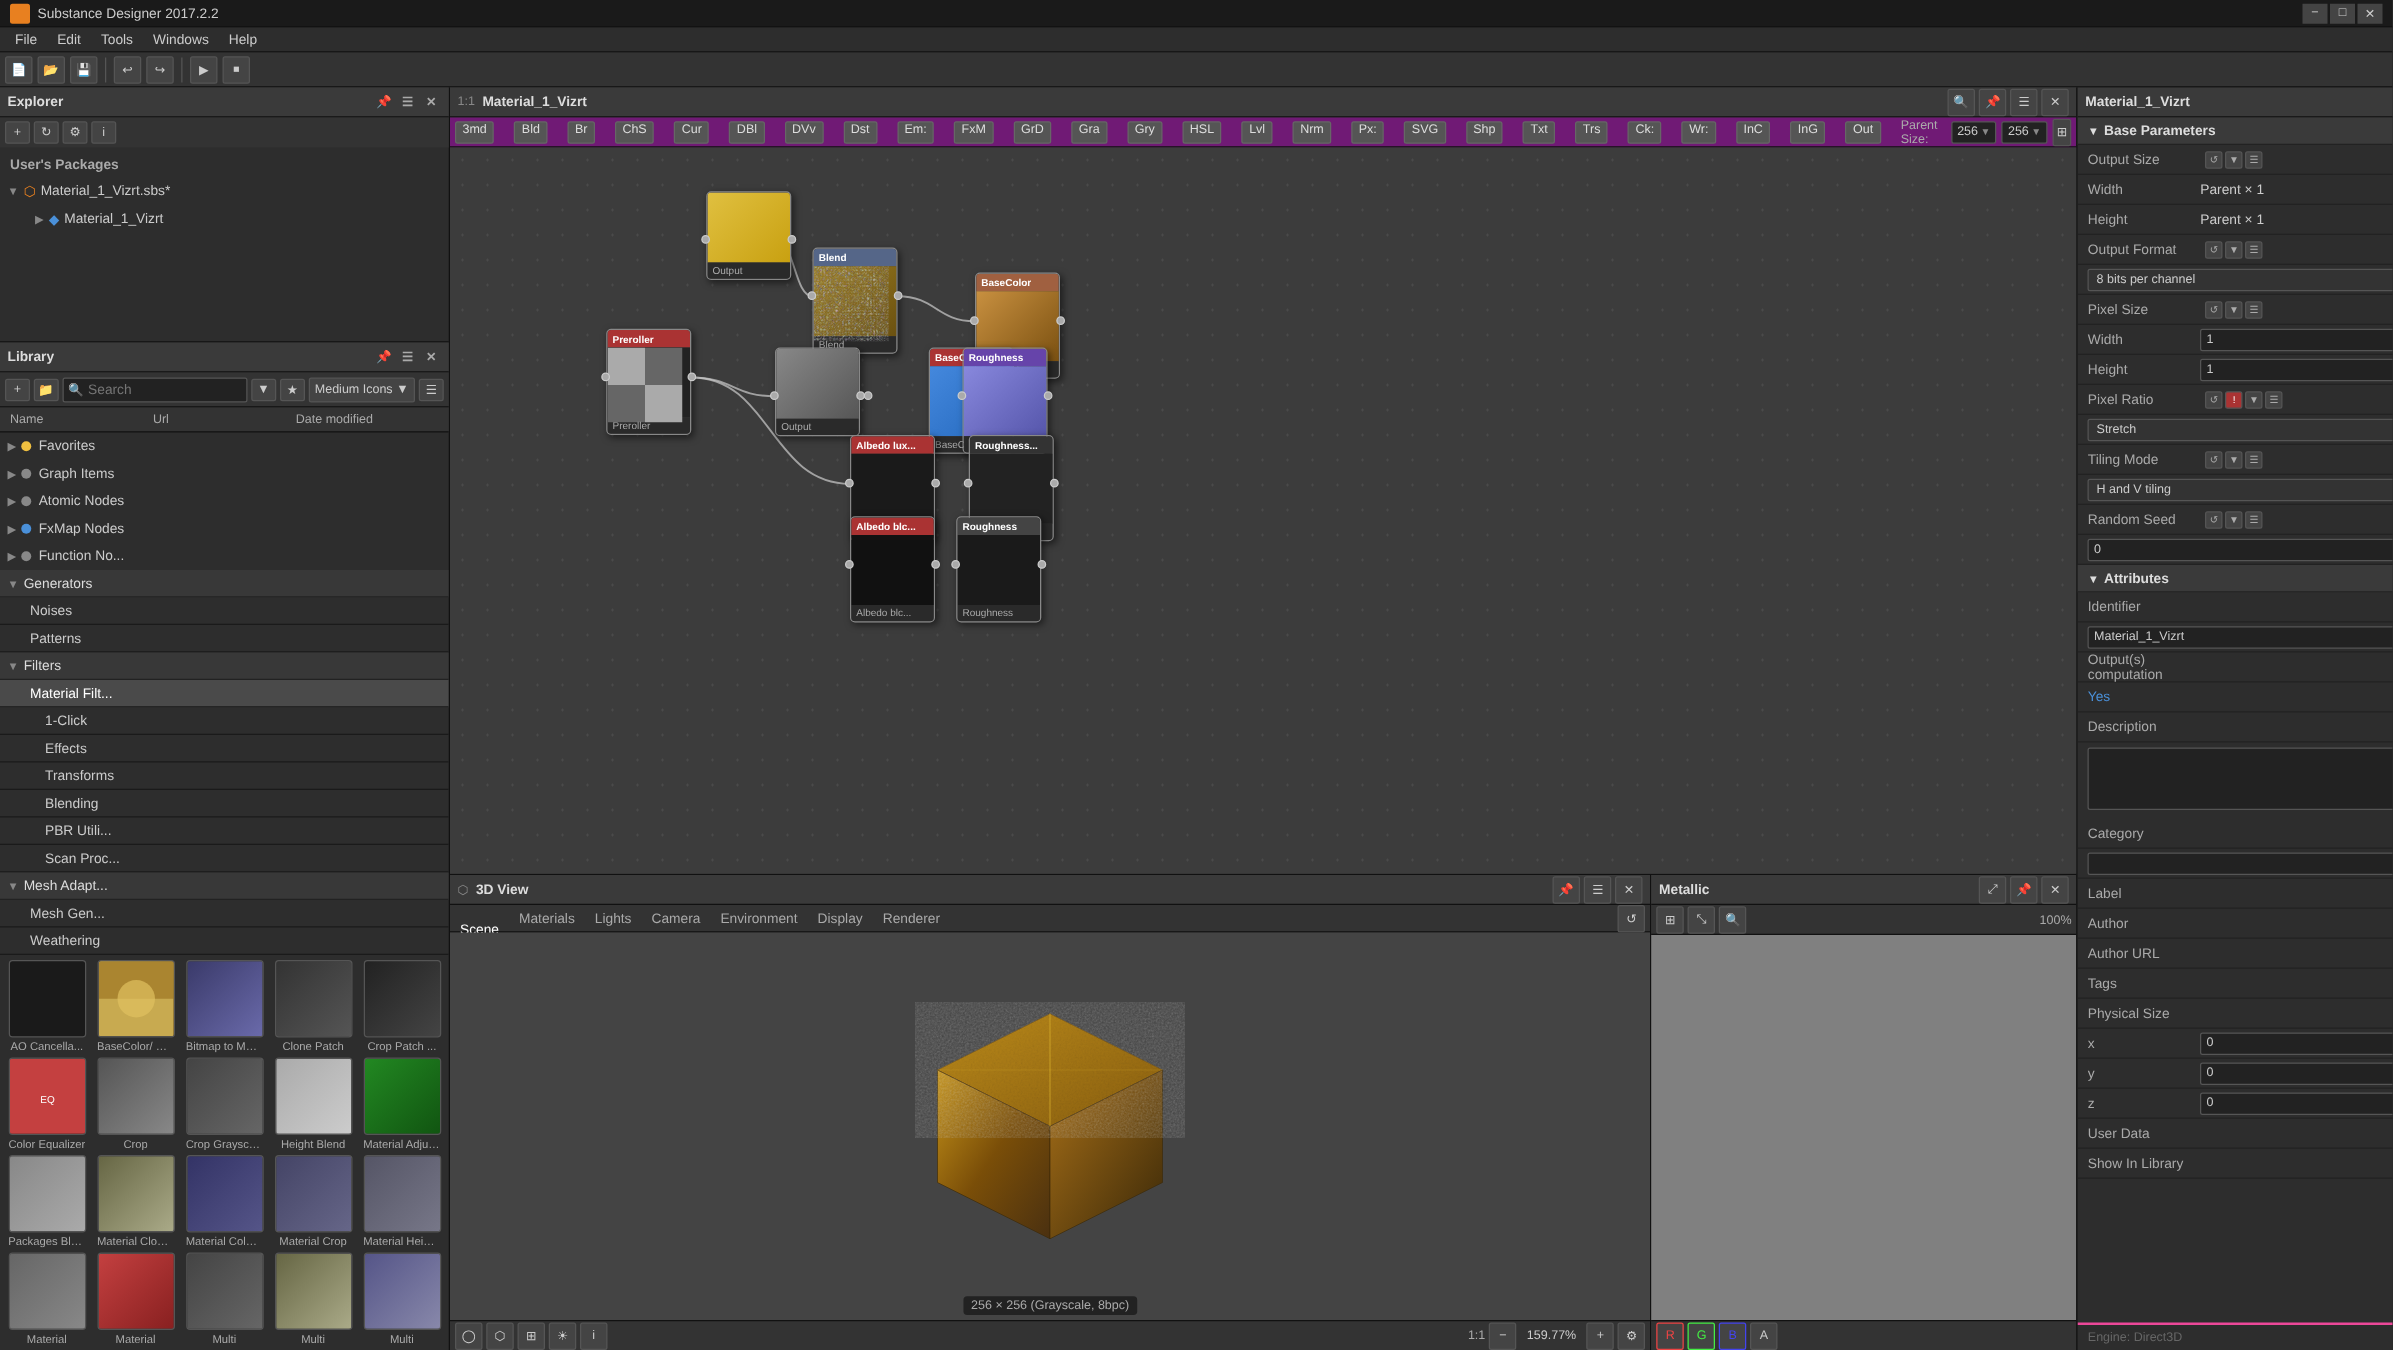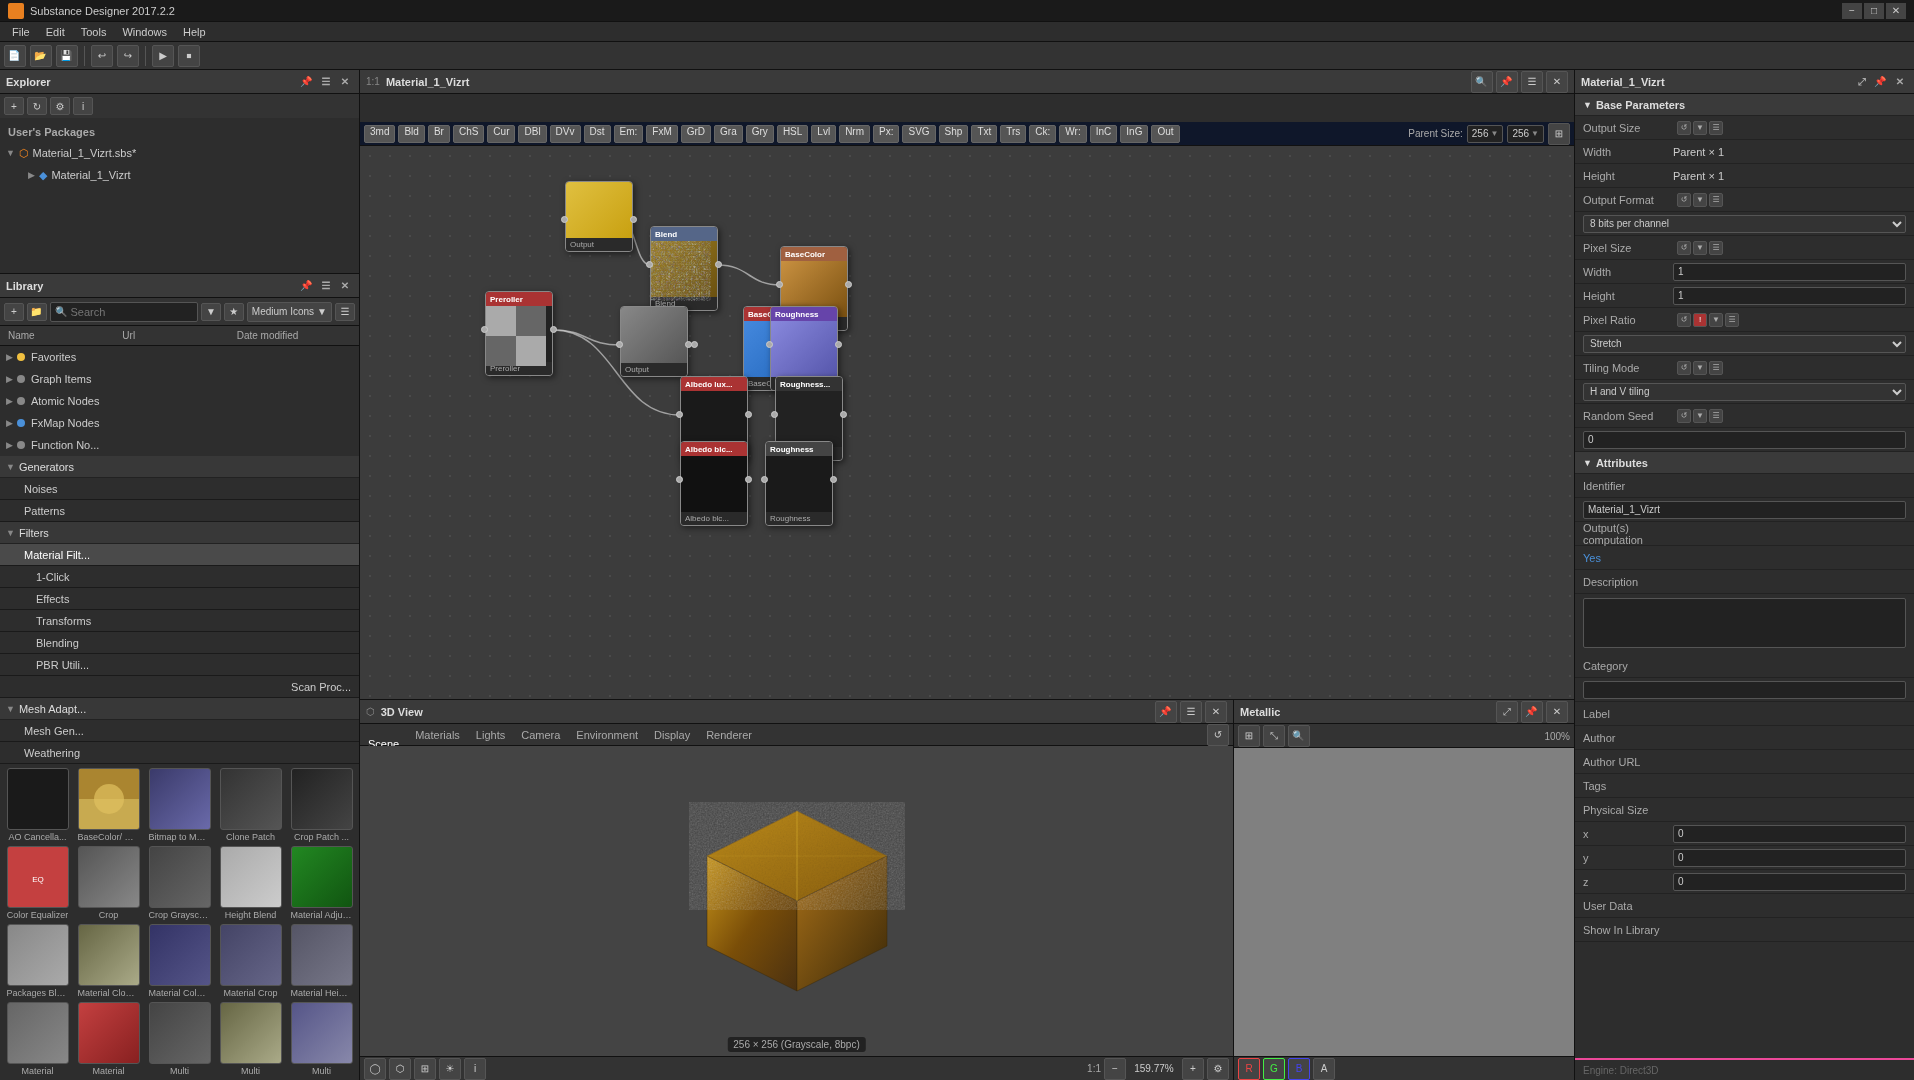--- a/index.html
+++ b/index.html
@@ -274,27 +274,26 @@
       background: #3a3a3a;
       display: flex;
       align-items: center;
       padding: 0 6px;
       gap: 6px;
       border-bottom: 1px solid #111;
     }
     .graph-header .tab-name { font-size: 11px; color: #ddd; font-weight: bold; }
     .graph-toolbar {
       height: 24px;
-      background: #0f172a;
+      background: #701a75;
       display: flex;
       align-items: center;
       padding: 0 4px;
-      gap: 3px;
+      gap: 16px;
       border-bottom: 1px solid #111;
-      margin-top: 28px;
     }
     .node-type-btn {
       height: 18px;
       padding: 0 5px;
       background: #555;
       border: 1px solid #666;
       border-radius: 2px;
       font-size: 10px;
       color: #ddd;
       cursor: pointer;
@@ -760,21 +759,21 @@
           </div>
           <div class="lib-sub-item" style="padding-left:36px;">
             <span>Transforms</span>
           </div>
           <div class="lib-sub-item" style="padding-left:36px;">
             <span>Blending</span>
           </div>
           <div class="lib-sub-item" style="padding-left:36px;">
             <span>PBR Utili...</span>
           </div>
-          <div class="lib-sub-item" style="padding-left:36px;justify-content:flex-end;">
+          <div class="lib-sub-item" style="padding-left:36px;">
             <span>Scan Proc...</span>
           </div>
 
           <div class="lib-section-header">
             <span class="arrow">▼</span>
             <span>Mesh Adapt...</span>
           </div>
           <div class="lib-sub-item">
             <span>Mesh Gen...</span>
           </div>

